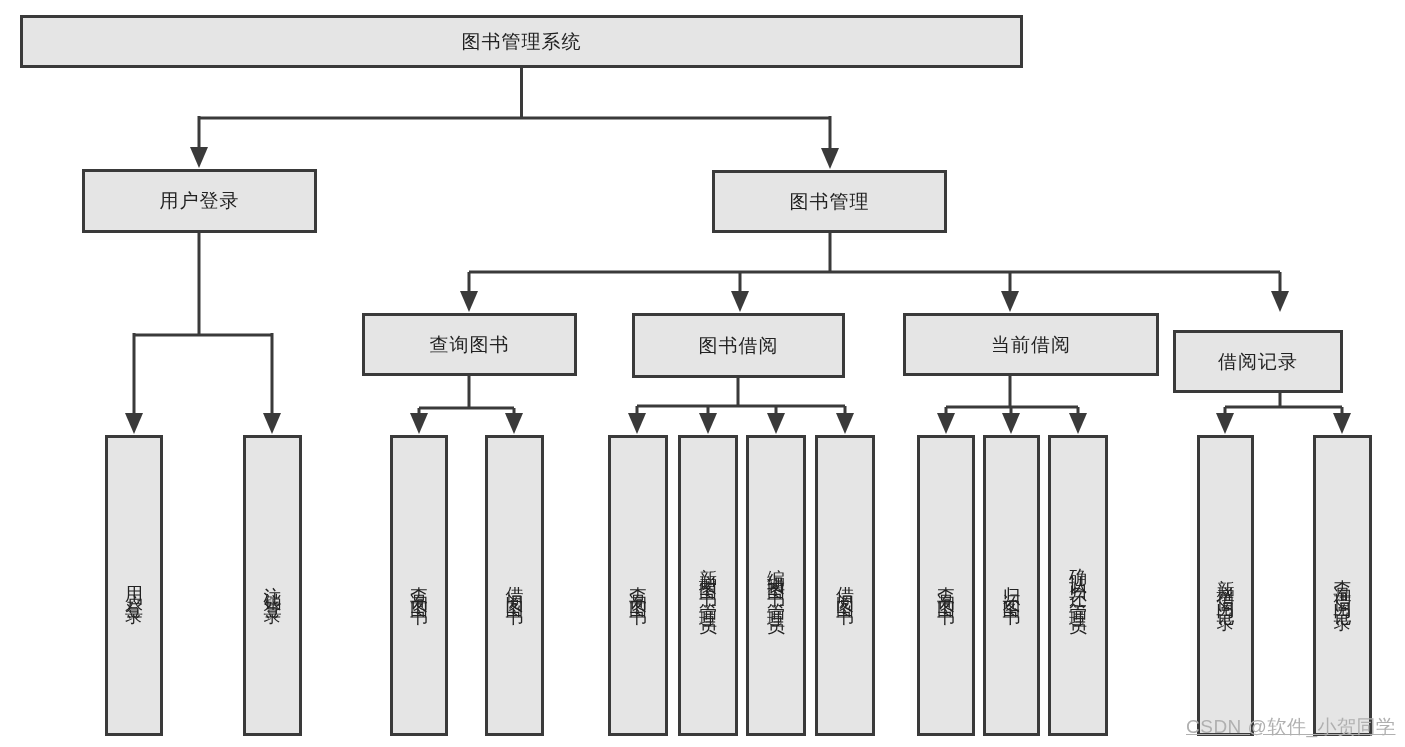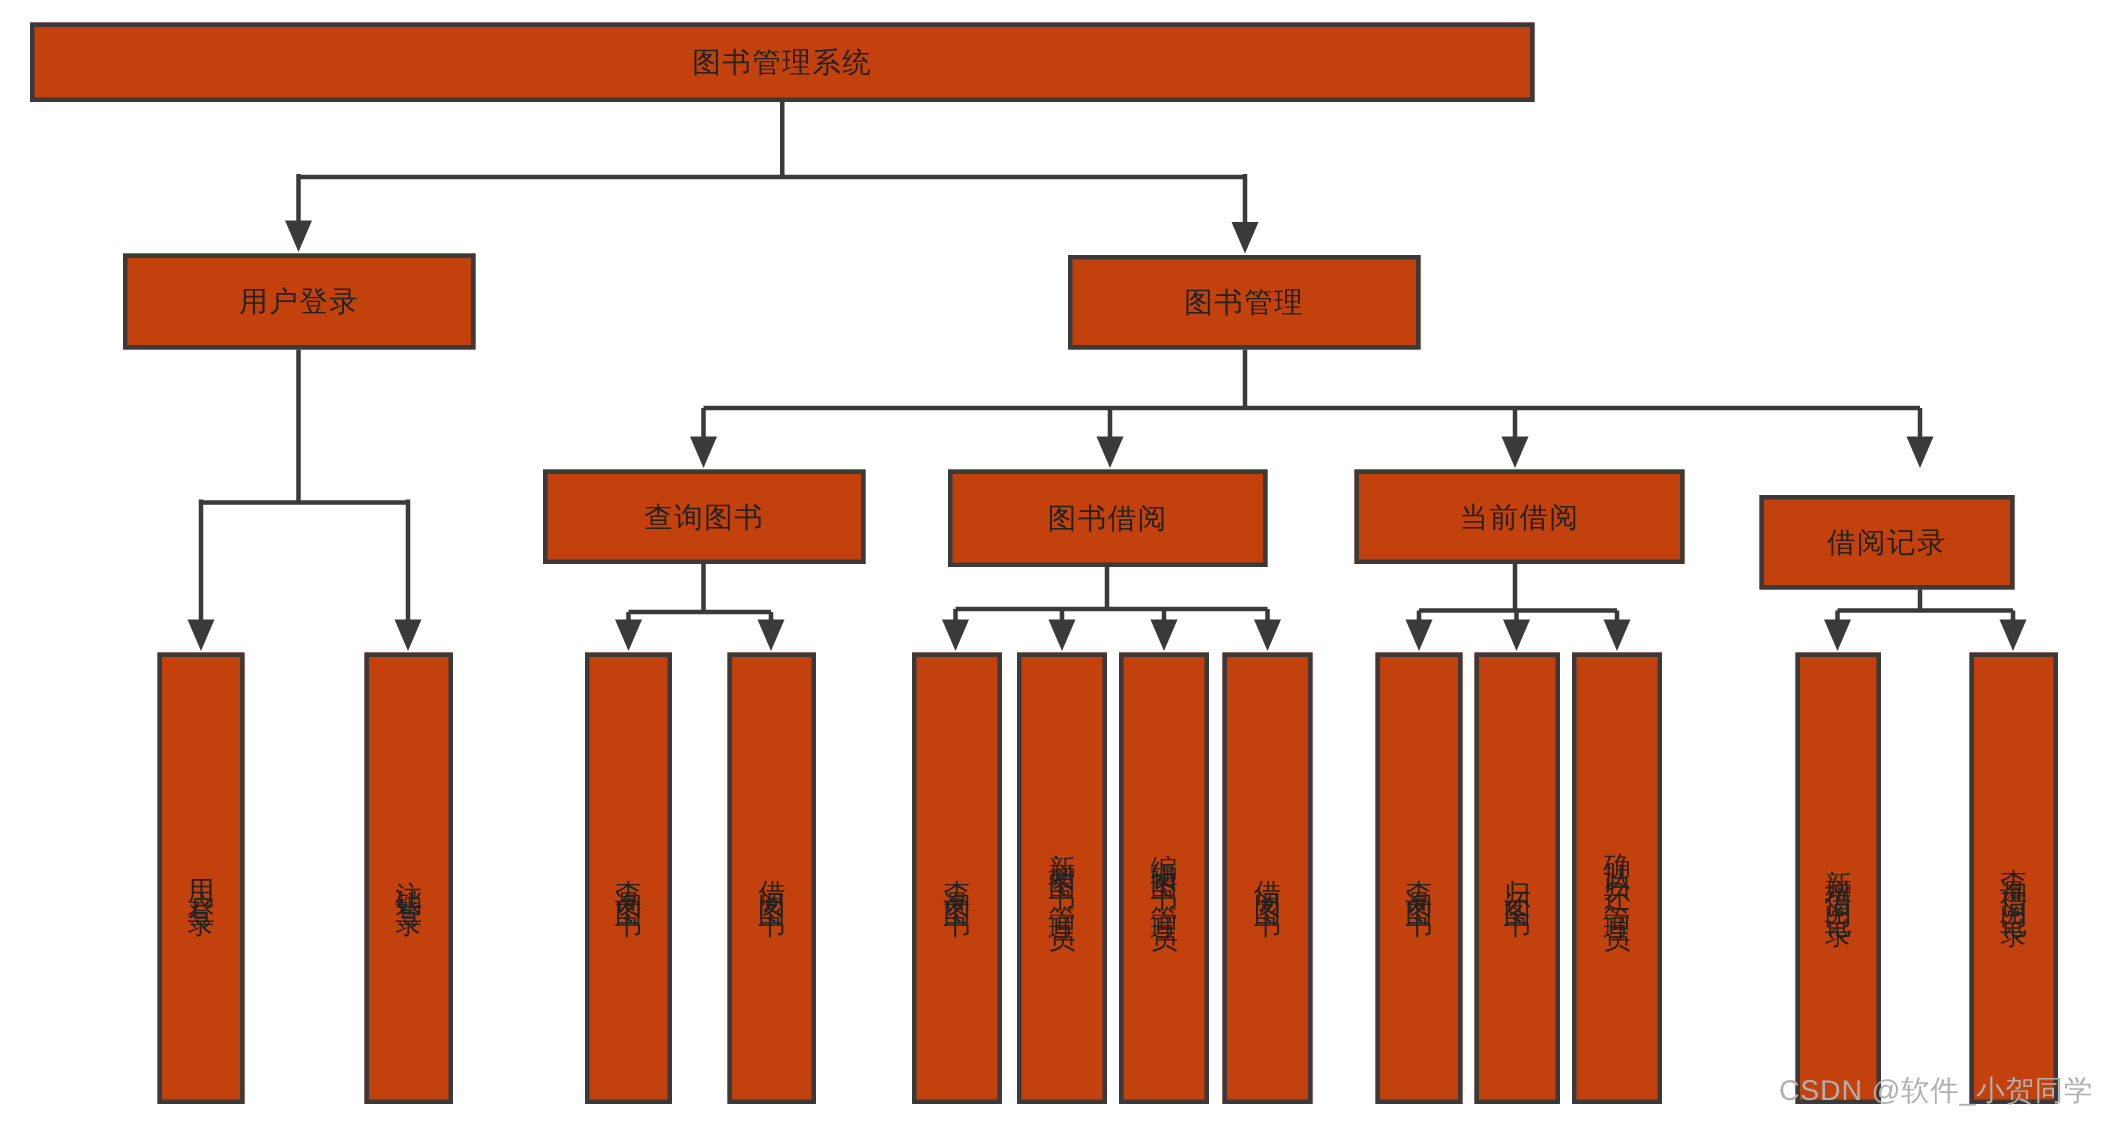--- a/index.html
+++ b/index.html
@@ -17,21 +17,21 @@
     color:var(--text);
     overflow:hidden;
   }
   .connectors{position:absolute;left:0;top:0;color:var(--line);}
   .connectors path{stroke:currentColor;stroke-width:3;fill:none;}
   .connectors polygon{fill:currentColor;stroke:none;}
   .node{
     position:absolute;
     box-sizing:border-box;
     border:3px solid var(--line);
-    background:#c2410c;
+    background:#e5e5e5;
     display:flex;align-items:center;justify-content:center;
     z-index:2;
   }
   .hbox{
     font-size:19px;
     letter-spacing:1px;
     white-space:nowrap;
   }
   .vbox{
     writing-mode:vertical-rl;
@@ -42,20 +42,21 @@
   }
   .watermark{
     position:absolute;
     left:1186px;top:714px;
     width:212px;
     font-size:19px;
     letter-spacing:0.5px;
     color:var(--wm);
     white-space:nowrap;
     z-index:5;
+    text-decoration:underline;
   }
 </style>
 </head>
 <body>
 
 <div class="canvas">
 
   <svg class="connectors" width="1405" height="747" viewBox="0 0 1405 747">
     <g>
       <path d="M521.5 68 V118 M199 118 H830 M199 116 V150 M830 116 V151"></path>
@@ -109,21 +110,21 @@
   <div class="node hbox" style="left:712px;top:170px;width:235px;height:63px">
     <span>图书管理</span>
   </div>
 
   <div class="node hbox" style="left:362px;top:313px;width:215px;height:63px">
     <span>查询图书</span>
   </div>
   <div class="node hbox" style="left:632px;top:313px;width:213px;height:65px">
     <span>图书借阅</span>
   </div>
-  <div class="node hbox" style="left:903px;top:313px;width:220px;height:63px">
+  <div class="node hbox" style="left:903px;top:313px;width:256px;height:63px">
     <span>当前借阅</span>
   </div>
   <div class="node hbox" style="left:1173px;top:330px;width:170px;height:63px">
     <span>借阅记录</span>
   </div>
 
   <div class="node vbox" style="left:105px;top:435px;width:58px;height:301px">
     <span>用户登录</span>
   </div>
   <div class="node vbox" style="left:243px;top:435px;width:59px;height:301px">

